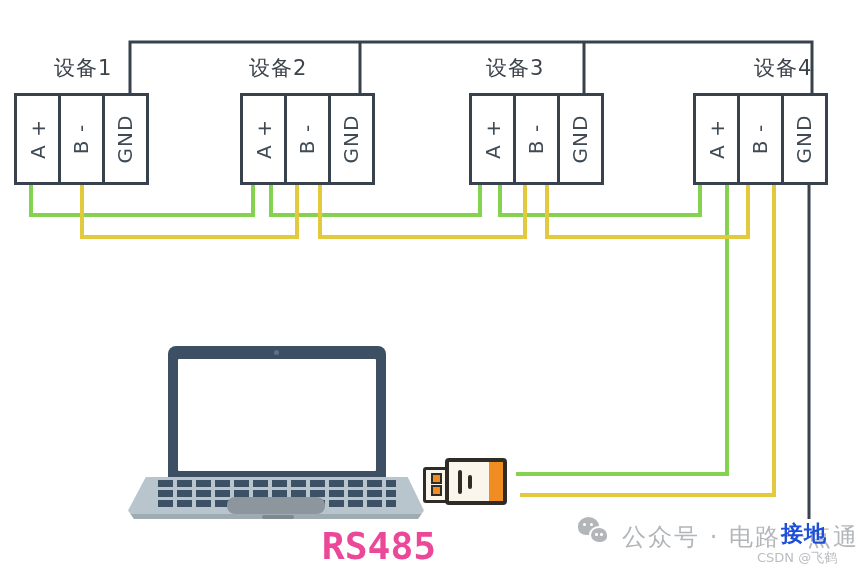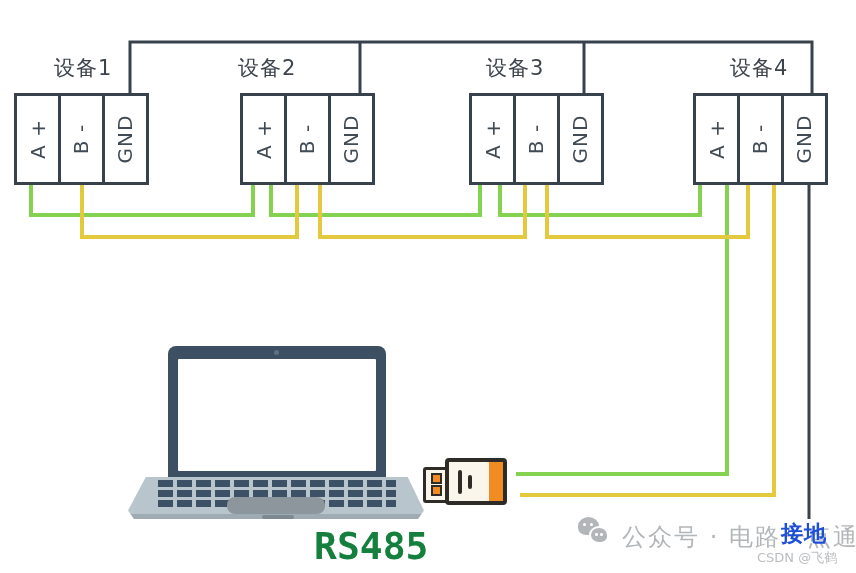--- a/index.html
+++ b/index.html
@@ -81,22 +81,22 @@
     position:absolute;right:0;top:0;width:14px;height:100%;background:var(--orange,#f08c21);
   }
   .adapter .bar1{
     position:absolute;left:9px;top:8px;width:4px;height:24px;border-radius:2px;background:var(--dongle-border,#2f2b27);
   }
   .adapter .bar2{
     position:absolute;left:19px;top:13px;width:4px;height:14px;border-radius:2px;background:var(--dongle-border,#2f2b27);
   }
 
   .rs485-label{
-    position:absolute;left:314px;top:527px;width:130px;
-    font-family:"DejaVu Sans Mono",monospace;font-weight:bold;font-size:38px;color:#15803d;
+    position:absolute;left:314px;top:527px;width:130px;text-align:center;
+    font-family:"DejaVu Sans Mono",monospace;font-weight:bold;font-size:38px;color:#ec4899;
     line-height:1;letter-spacing:0px;
   }
   .ground-label{
     position:absolute;left:781px;top:519px;font-size:22px;font-weight:bold;color:#1d4ed8;
     letter-spacing:1px;z-index:5;white-space:nowrap;
   }
 
   
   .watermark{position:absolute;left:578px;top:515px;z-index:1;}
   .wm-text{
@@ -143,23 +143,23 @@
     <polyline class="wire wire-a" points="500,185 500,215 700,215 700,185"></polyline>
     <polyline class="wire wire-a" points="727,185 727,474 516,474"></polyline>
 
     <polyline class="wire wire-b" points="82,185 82,237 297,237 297,185"></polyline>
     <polyline class="wire wire-b" points="320,185 320,237 525,237 525,185"></polyline>
     <polyline class="wire wire-b" points="547,185 547,237 748,237 748,185"></polyline>
     <polyline class="wire wire-b" points="774,185 774,495 520,495"></polyline>
   </svg>
 
   <div class="dev-label" style="left:54px">设备1</div>
-  <div class="dev-label" style="left:238px">设备2</div>
+  <div class="dev-label" style="left:249px">设备2</div>
   <div class="dev-label" style="left:486px">设备3</div>
-  <div class="dev-label" style="left:730px">设备4</div>
+  <div class="dev-label" style="left:754px">设备4</div>
 
   <div class="terminal-group" style="left:14px">
     <div class="terminal">
         <span>A +</span>
       </div>
     <div class="terminal">
         <span>B -</span>
       </div>
     <div class="terminal">
         <span>GND</span>

